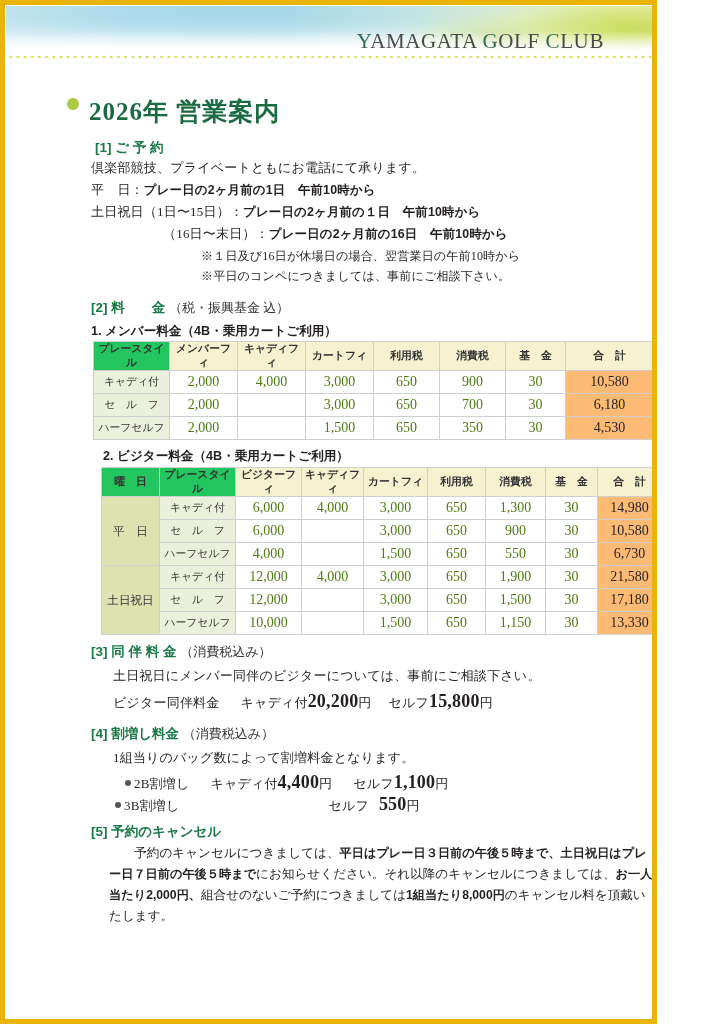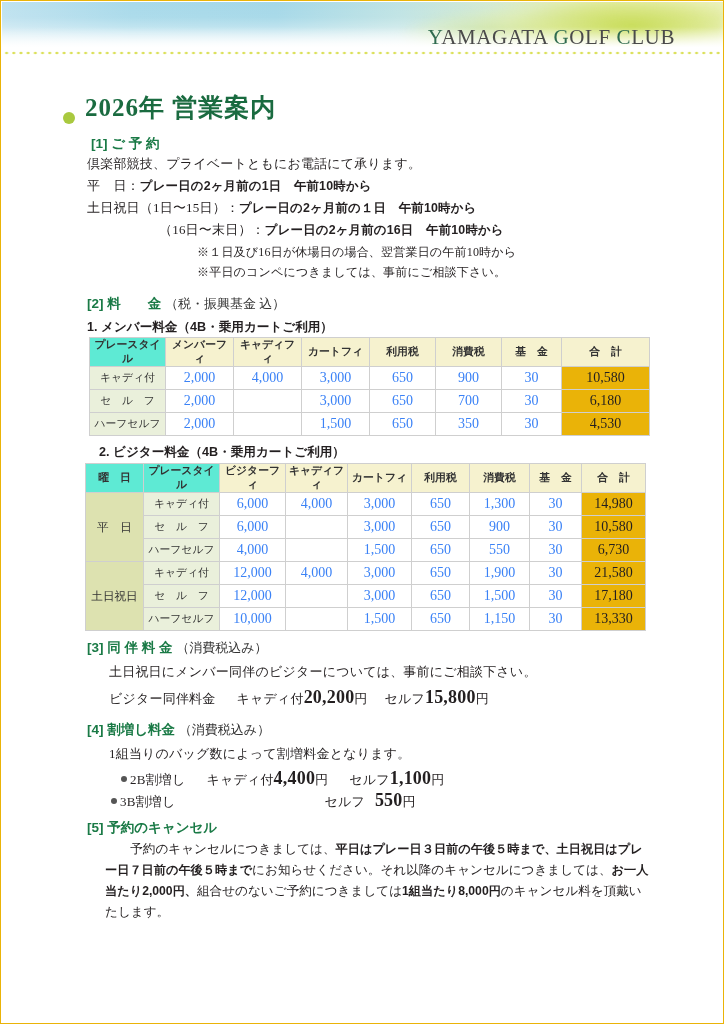--- a/index.html
+++ b/index.html
@@ -2,24 +2,24 @@
 <html><head>
 <meta charset="utf-8">
 <style>
   html, body {
     margin: 0;
     padding: 0;
     background: #ffffff;
   }
   .page {
     position: relative;
-    width: 724px;
+    width: 657px;
     height: 1024px;
     box-sizing: border-box;
-    border: 1px solid #eab308;
+    border: 5px solid #eab308;
     background: #ffffff;
     overflow: hidden;
     font-family: "Liberation Serif", "DejaVu Serif", serif;
     color: #231f20;
   }
 
   
   .banner {
     position: absolute;
     left: 1px; top: 1px;
@@ -93,21 +93,21 @@
     background-repeat: repeat-x;
     z-index: 5;
   }
 
   
   .doc-title {
     position: absolute;
     left: 62px;
     top: 90px;
     display: flex;
-    align-items: flex-end;
+    align-items: flex-start;
     gap: 10px;
   }
   .title-bullet {
     width: 12px; height: 12px;
     border-radius: 50%;
     background: #a9c93f;
     display: inline-block;
     flex: none;
     margin-top: 3px;
   }
@@ -181,47 +181,47 @@
   }
   table.fee thead th {
     background: #f6f2cf;
     font-family: "Liberation Sans", "DejaVu Sans", sans-serif;
     font-size: 10.8px;
     font-weight: bold;
     color: #333;
     height: 21px;
   }
   table.fee thead th.lbl-green {
-    background: #5eead4;
+    background: #22c55e;
     margin-left: 8px;
   }
   td.style-cell {
     background: #eaf0db;
     font-family: "Liberation Sans", "DejaVu Sans", sans-serif;
     font-size: 10.8px;
     font-weight: bold;
     color: #333;
   }
   td.day-cell {
     background: #dde2b0;
     font-family: "Liberation Sans", "DejaVu Sans", sans-serif;
     font-size: 11.6px;
     font-weight: bold;
     color: #333;
   }
   td.num {
     font-family: "Liberation Serif", "DejaVu Serif", serif;
     font-size: 14px;
-    color: #3b82f6;
+    color: #4d7c0f;
     background: #ffffff;
   }
   td.total {
     font-family: "Liberation Serif", "DejaVu Serif", serif;
     font-size: 14px;
-    background: #eab308;
+    background: #fdba74;
   }
 
   .bullet-dot {
     display: inline-block;
     width: 6px; height: 6px;
     border-radius: 50%;
     background: #555;
     vertical-align: 2px;
     margin-right: 3px;
   }
@@ -346,21 +346,21 @@
             <td class="num">650</td>
             <td class="num">350</td>
             <td class="num">30</td>
             <td class="total">4,530</td>
           </tr>
         </tbody>
     </table>
 
     <div class="tbl-cap" style="left:86px; top:443px;margin-left:12px;">2. ビジター料金（4B・乗用カートご利用）</div>
 
-    <table class="fee" id="visitor-table" style="left:84px; top:462px; width:560px;padding-left:16px;">
+    <table class="fee" id="visitor-table" style="left:96px; top:462px; width:560px;padding-left:16px;">
       <colgroup>
         <col style="width:58px">
           <col style="width:76px">
           <col style="width:66px">
           <col style="width:62px">
         <col style="width:64px">
           <col style="width:58px">
           <col style="width:60px">
           <col style="width:52px">
           <col style="width:64px">

